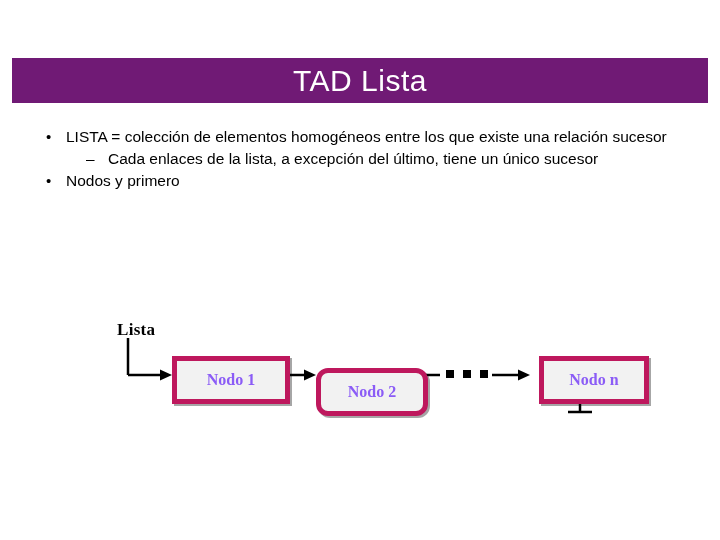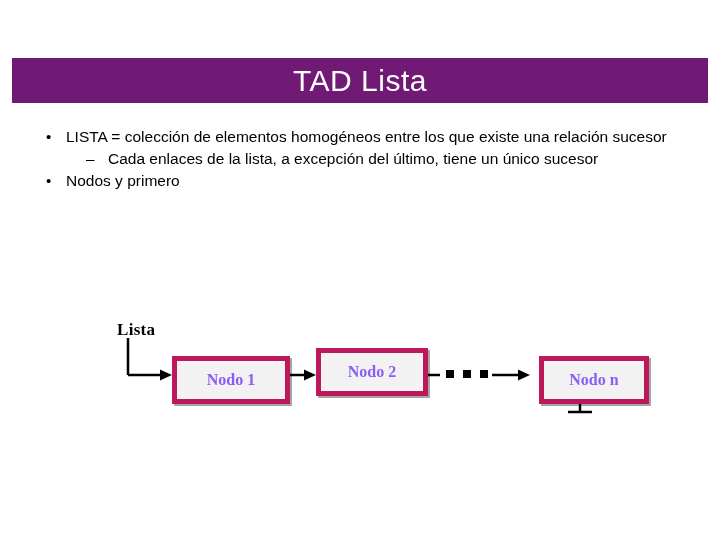--- a/index.html
+++ b/index.html
@@ -104,21 +104,21 @@
     display: flex;
     align-items: center;
     justify-content: center;
     font-family: "Liberation Serif", serif;
     font-weight: bold;
     font-size: 16px;
     color: #8b5cf6;
     box-shadow: 2px 2px 0 rgba(0,0,0,0.35);
   }
   #node-1 { left: 62px;  top: 44px; width: 108px; height: 38px; }
-  #node-2 { left: 206px; top: 36px; width: 102px; height: 38px; }
+  #node-2 { left: 206px; top: 56px; width: 102px; height: 38px; border-radius: 12px; }
   #node-n { left: 429px; top: 44px; width: 100px; height: 38px; }
 
   .ellipsis-dots {
     position: absolute;
     left: 336px;
     top: 58px;
     display: flex;
     gap: 9px;
     align-items: center;
   }

